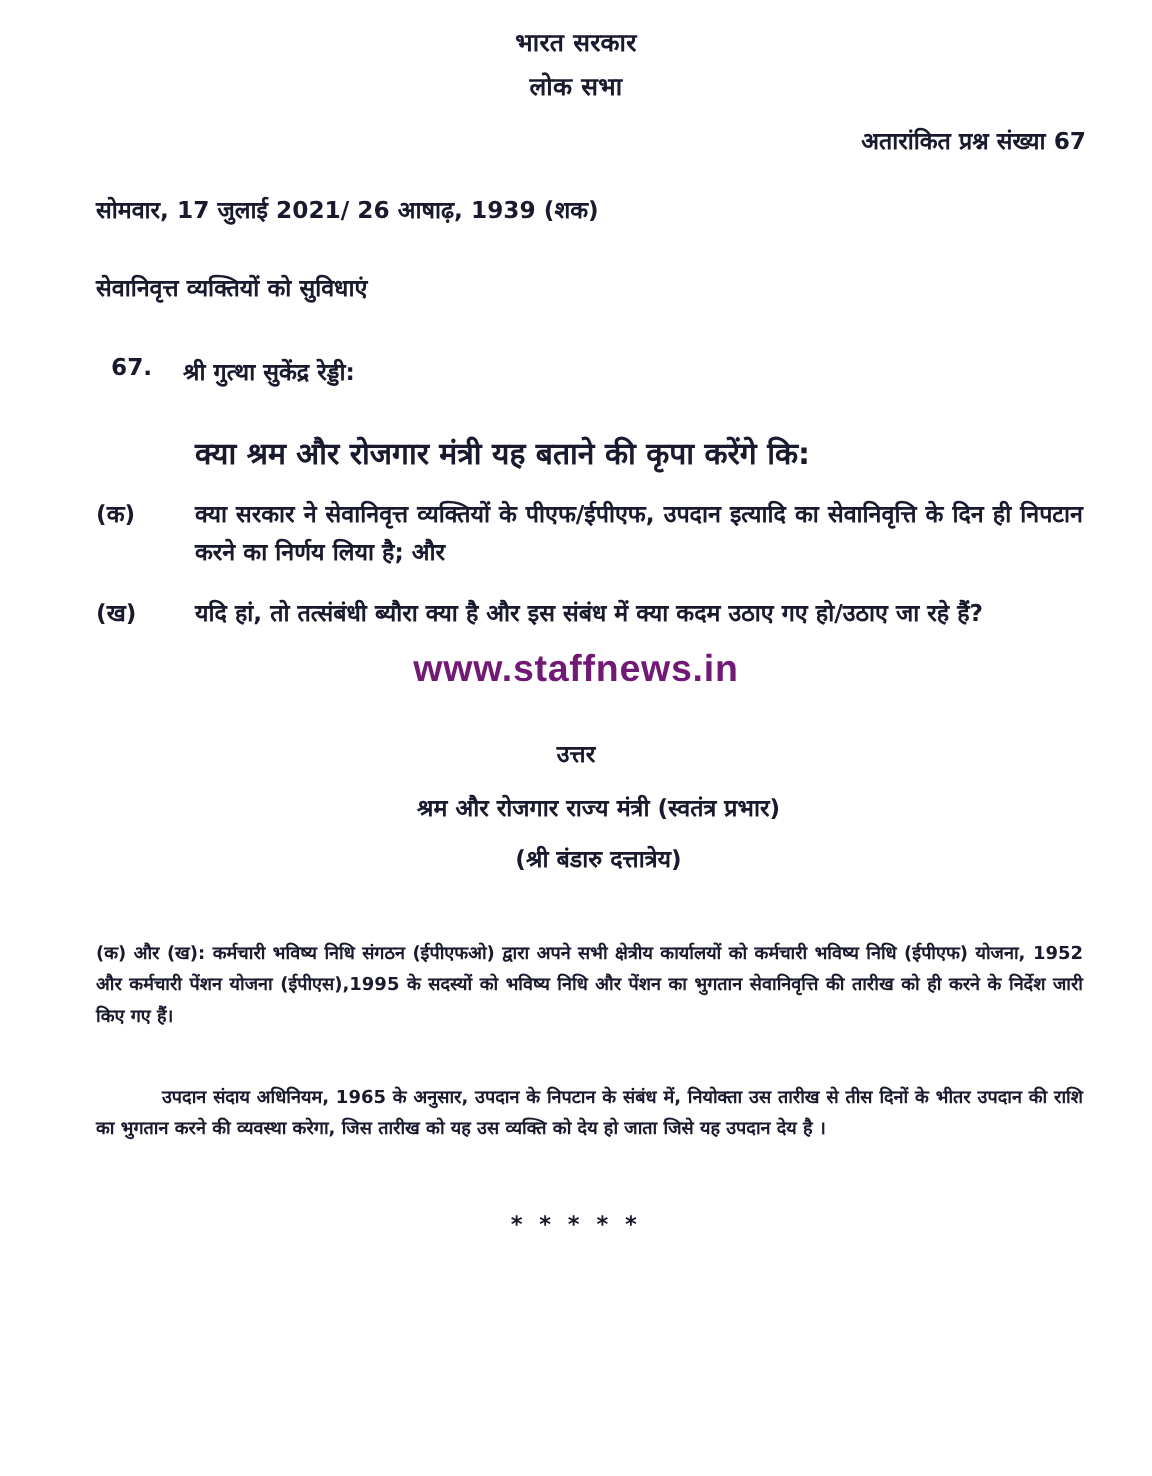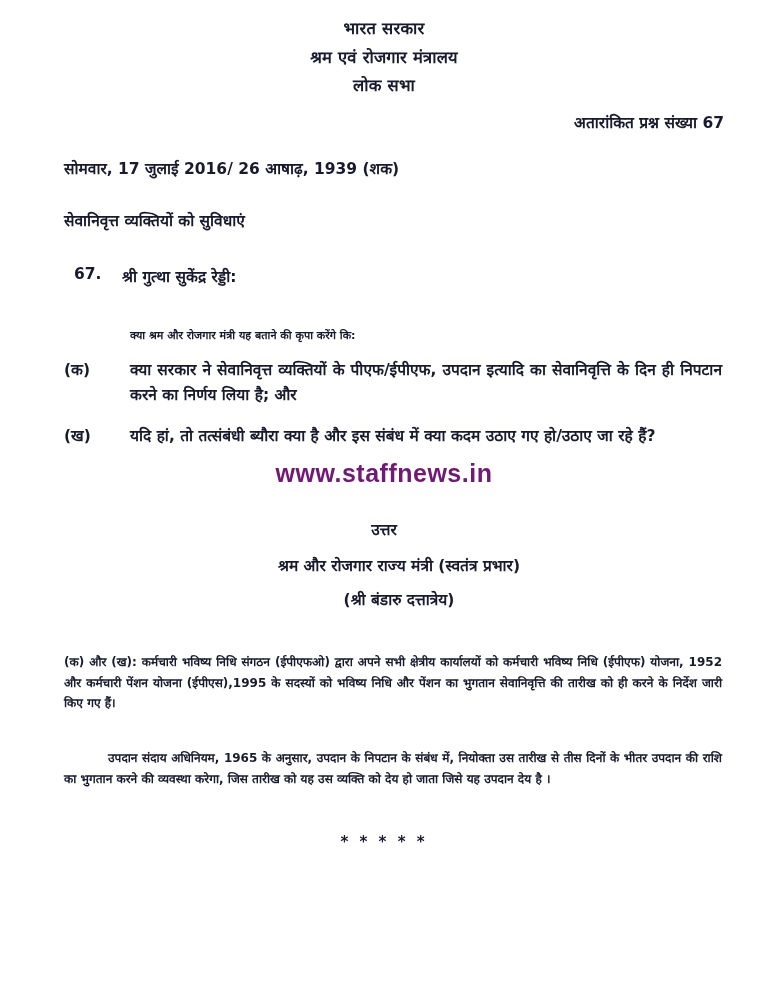--- a/index.html
+++ b/index.html
@@ -60,23 +60,23 @@
     display: flex;
   }
   .asker-num {
     width: 48px;
     flex: none;
   }
   .asker-name {
     flex: 1;
   }
   .lead-line {
-    margin-top: 40px;
+    margin-top: 30px;
     padding-left: 90px;
-    font-size: 11px;
+    font-size: 20px;
     font-weight: bold;
   }
   .qitem {
     display: flex;
     margin-top: 16px;
     font-size: 15.5px;
     font-weight: bold;
     padding-left: 24px;
   }
   .qitem .marker {
@@ -140,26 +140,25 @@
     font-weight: bold;
     letter-spacing: 3px;
   }
 </style>
 </head>
 <body>
 
 <div class="page">
 
   <div class="center head-line l1">भारत सरकार</div>
-  <div class="center head-line l2">श्रम एवं रोजगार मंत्रालय</div>
   <div class="center head-line l3">लोक सभा</div>
 
   <div class="qnum-right">अतारांकित प्रश्न संख्या 67</div>
 
-  <div class="date-line">सोमवार, 17 जुलाई 2016/ 26 आषाढ़, 1939 (शक)</div>
+  <div class="date-line">सोमवार, 17 जुलाई 2021/ 26 आषाढ़, 1939 (शक)</div>
 
   <div class="subject-line">सेवानिवृत्त व्यक्तियों को सुविधाएं</div>
 
   <div class="asker-row">
     <span class="asker-num">67.</span>
     <span class="asker-name">श्री गुत्था सुकेंद्र रेड्डी:</span>
   </div>
 
   <div class="lead-line">क्या श्रम और रोजगार मंत्री यह बताने की कृपा करेंगे कि:</div>
 

